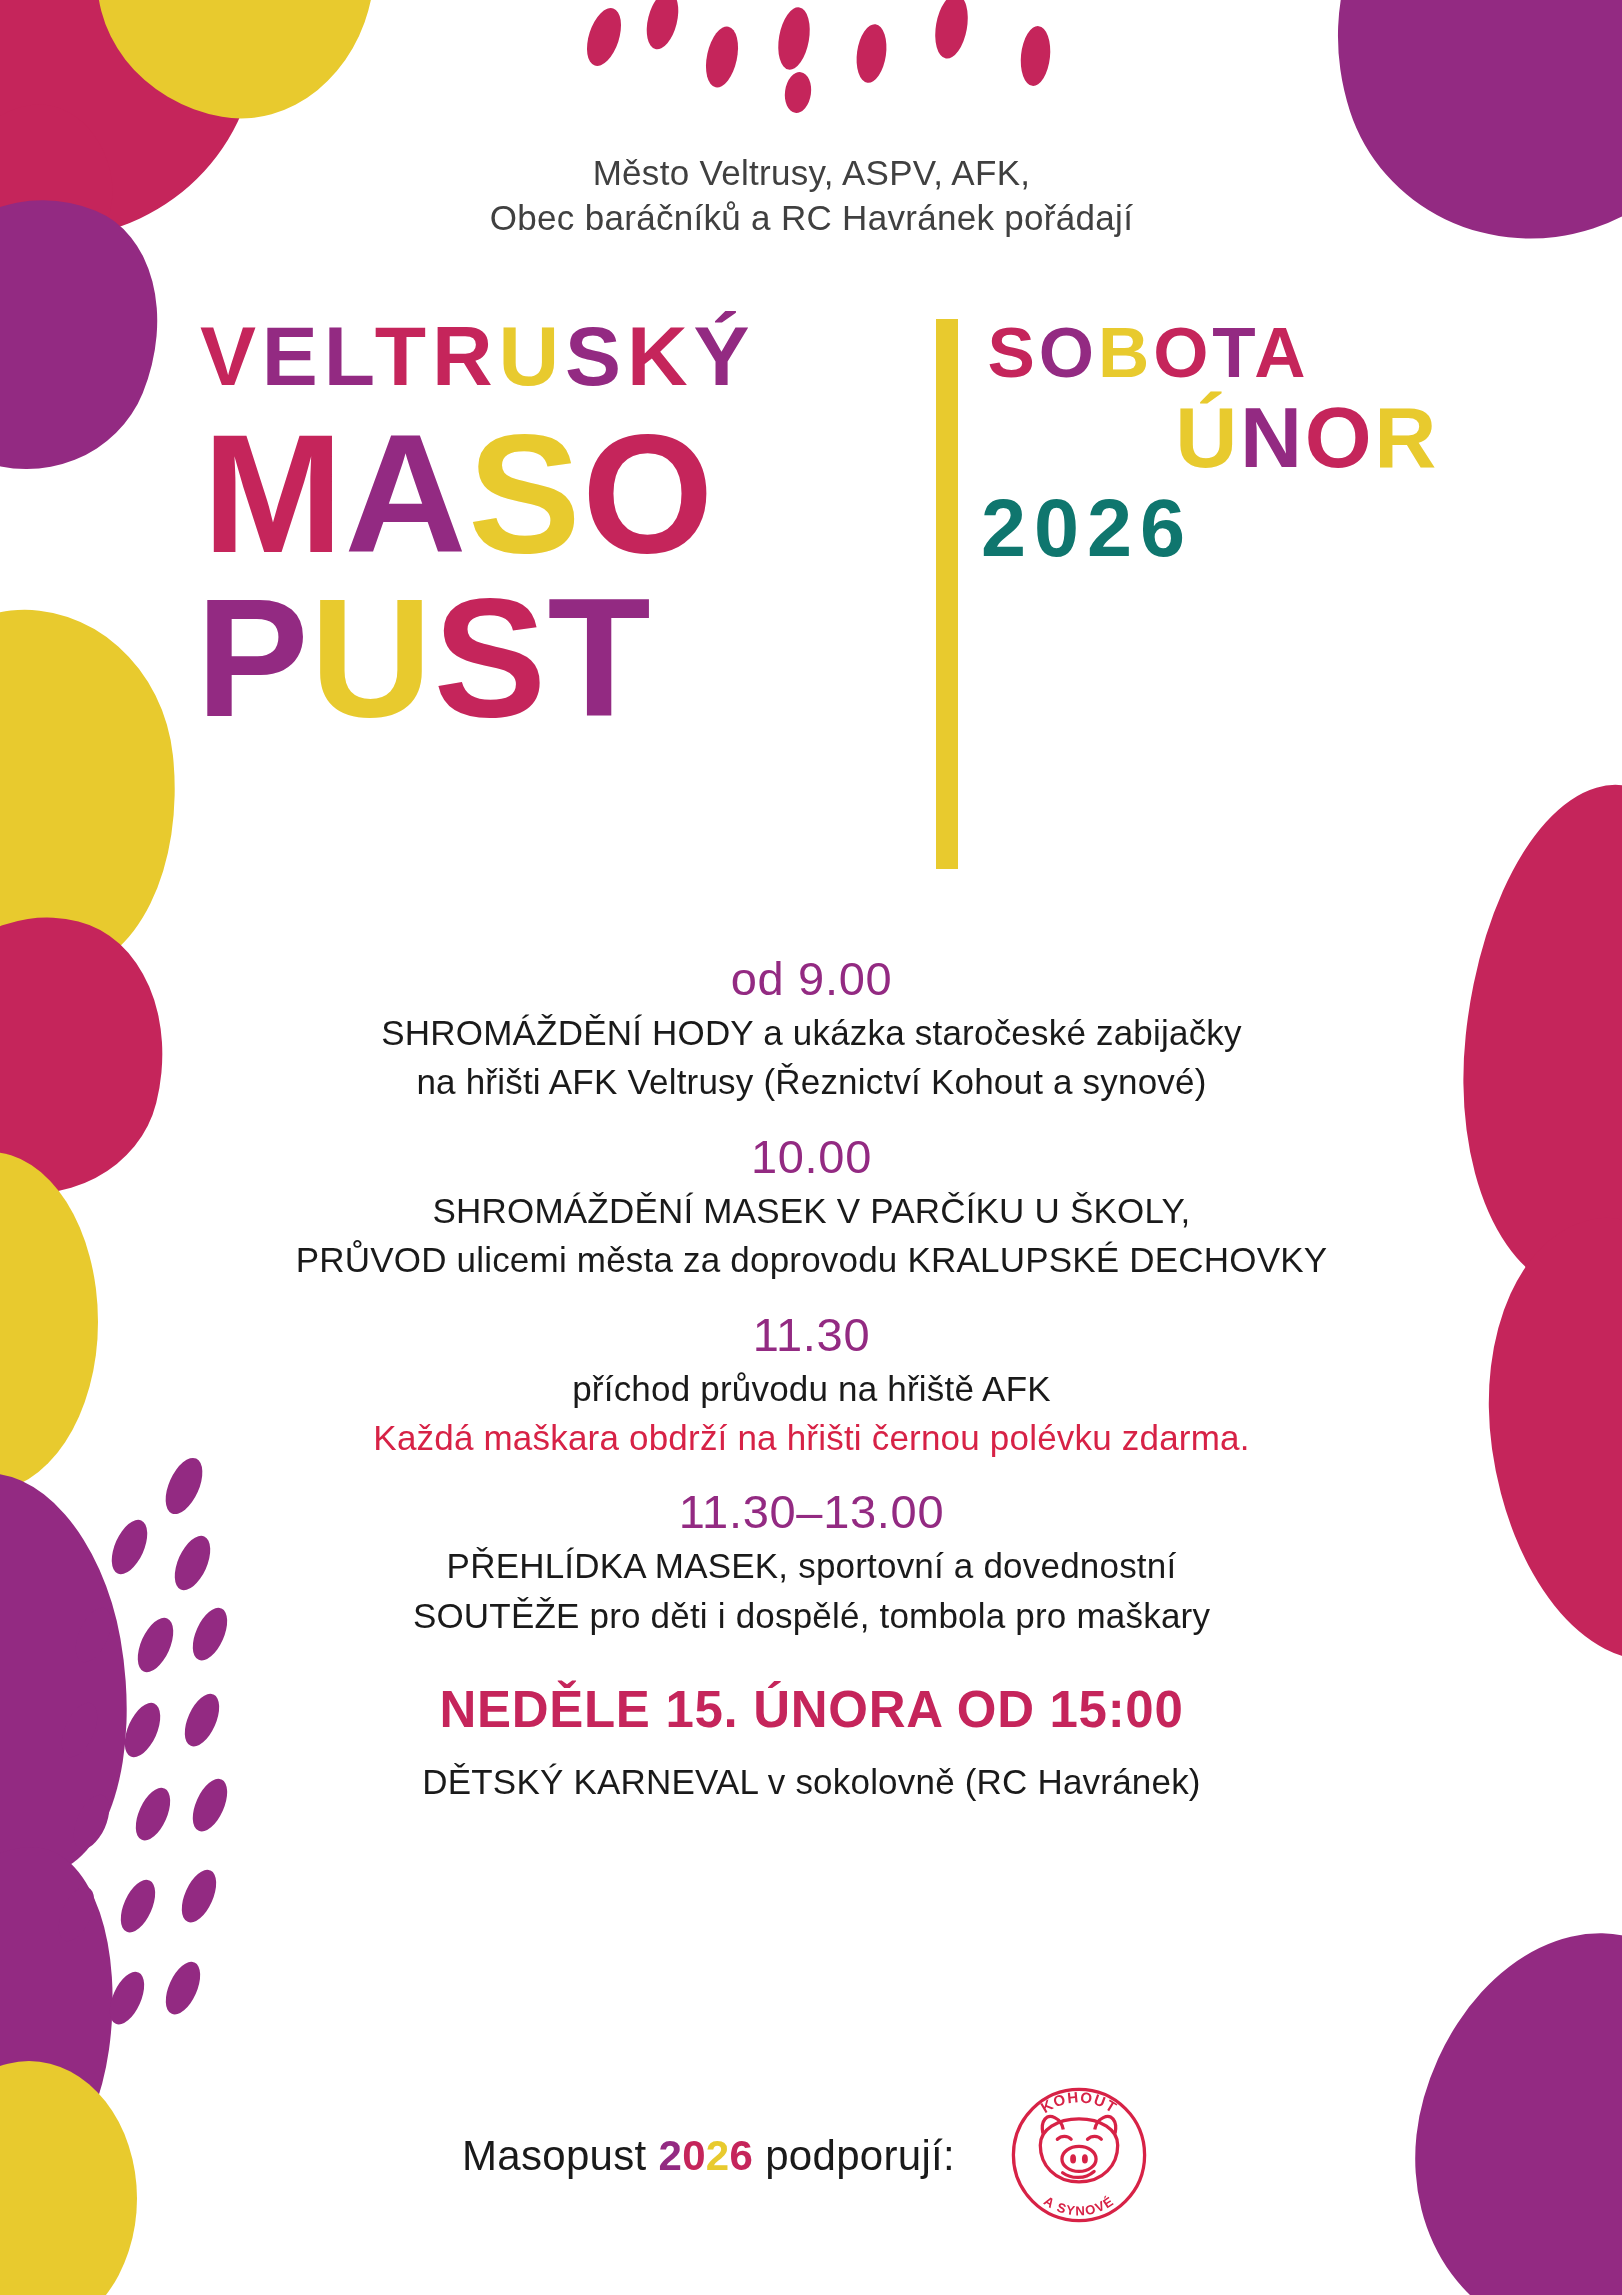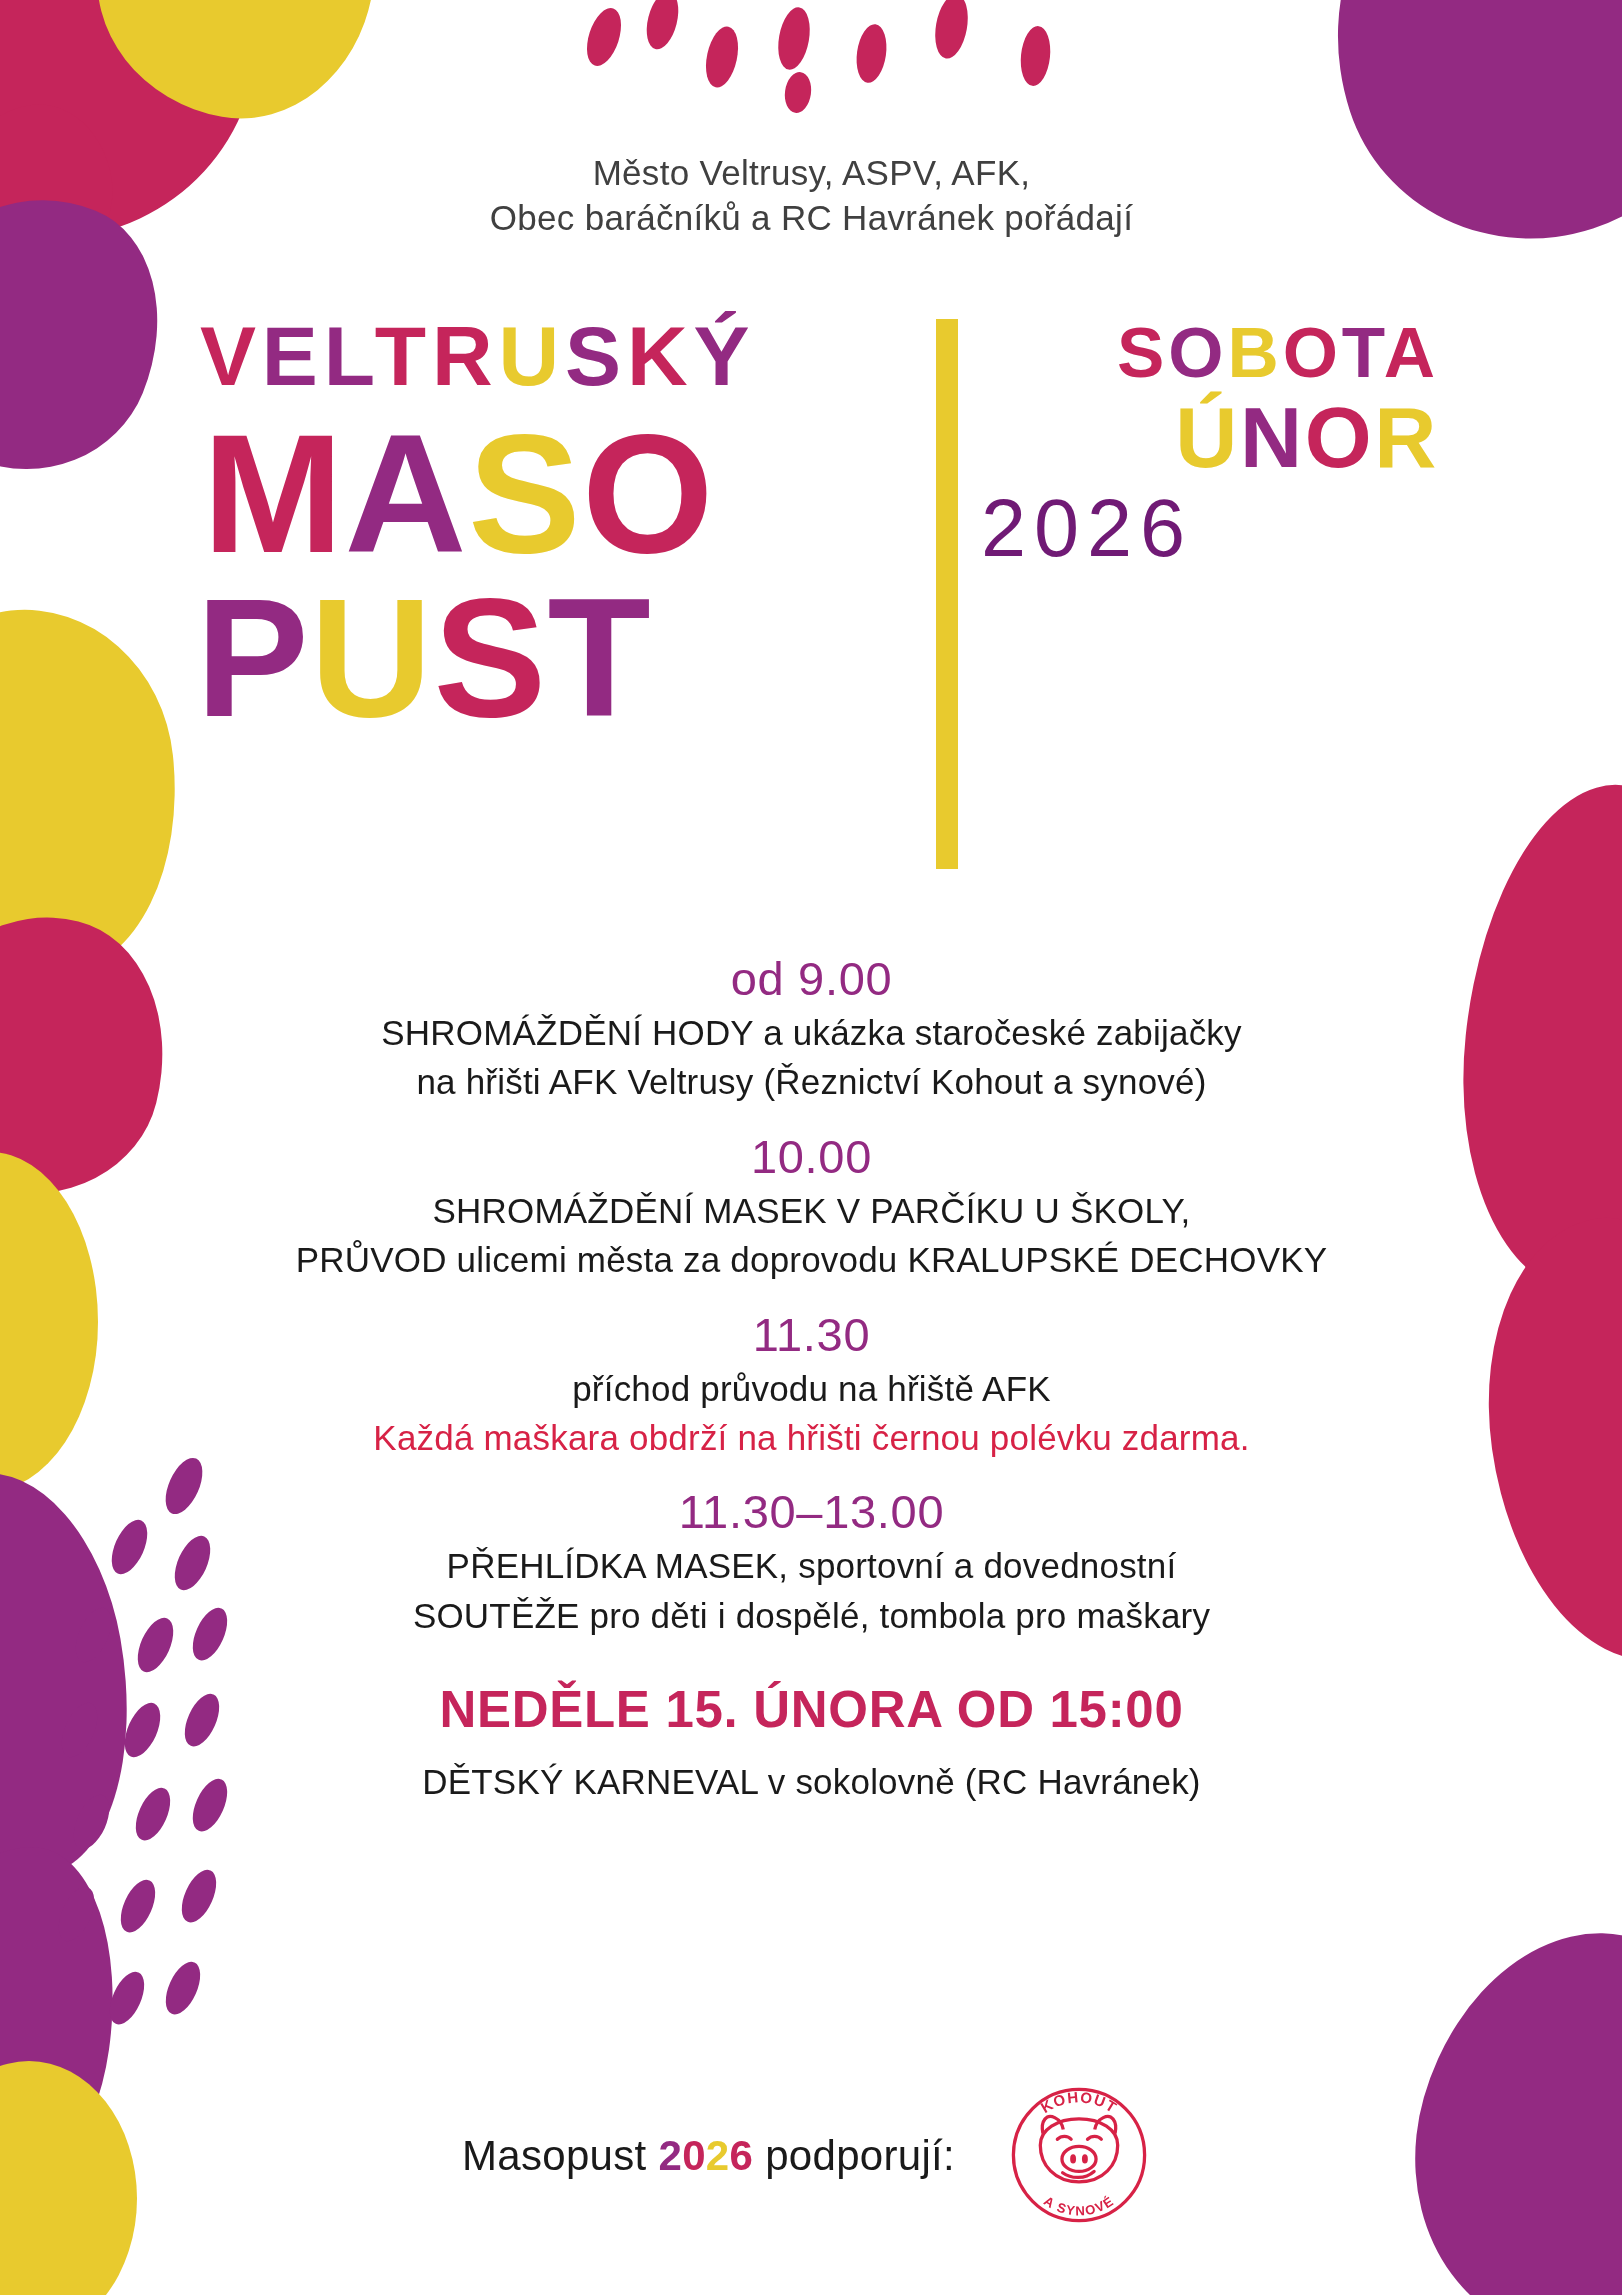--- a/index.html
+++ b/index.html
@@ -184,42 +184,41 @@
     flex: 1;
     padding-top: 2.6px;
   }
   .sobota {
     font-size: 71px;
     font-weight: 900;
     letter-spacing: 3.9px;
     line-height: 1;
     margin-left: 6.5px;
     white-space: nowrap;
-    text-align: right;
   }
   .day-num {
     font-size: 209px;
     font-weight: 900;
     color: #932a82;
     line-height: 0.86;
     letter-spacing: -2.6px;
     margin-top: 9.2px;
   }
   .month {
     font-size: 86px;
     font-weight: 900;
     letter-spacing: 2.6px;
     line-height: 1;
     margin-top: 6.5px;
     text-align: right;
   }
   .year {
     font-size: 81px;
-    font-weight: 400;
-    color: #701a75;
+    font-weight: 700;
+    color: #0f766e;
     letter-spacing: 7.9px;
     line-height: 1;
     margin-top: 7.9px;
   }
 
   
   .programme {
     position: absolute;
     top: 952px;
     left: 0; right: 0;

